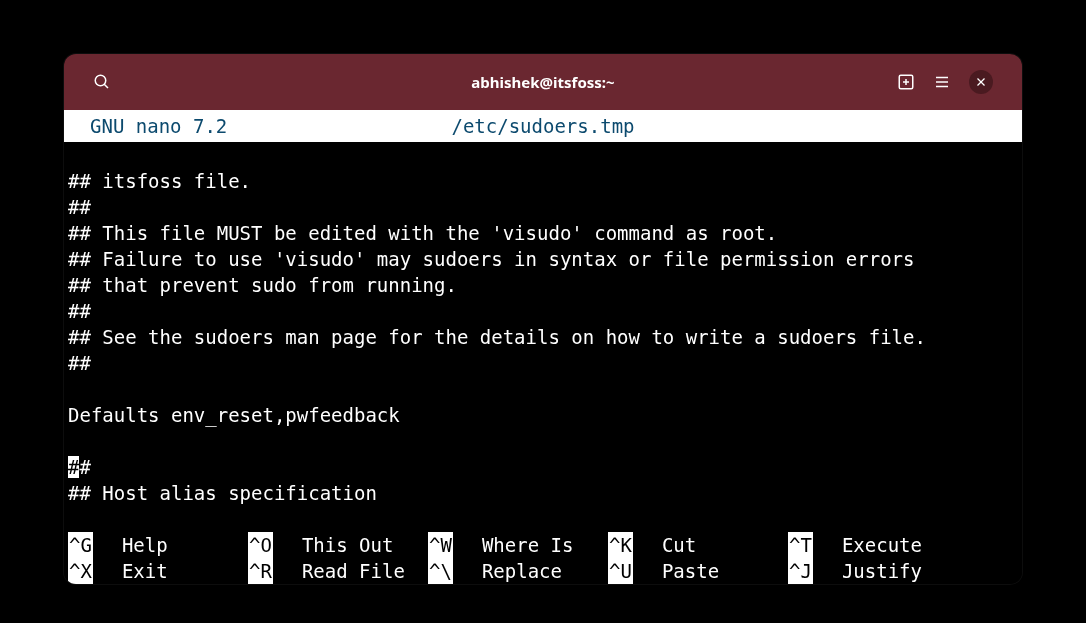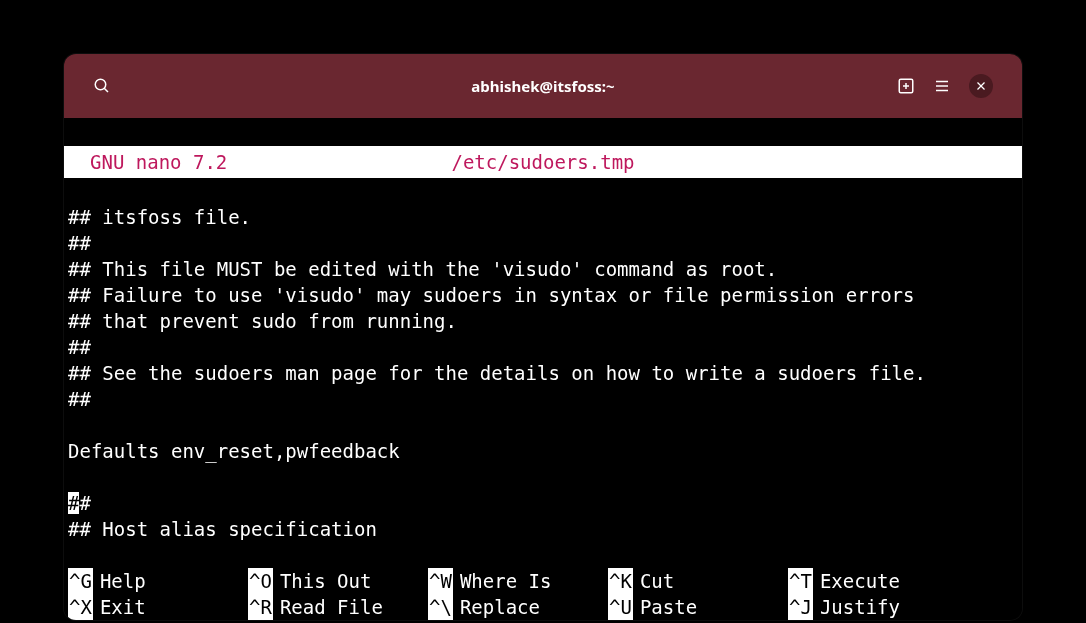--- a/index.html
+++ b/index.html
@@ -19,21 +19,21 @@
     }
     .terminal-window {
       width: 958px;
       background: #000;
       border-radius: 12px;
       overflow: hidden;
       box-shadow: 0 0 0 1px rgba(255,255,255,0.05);
     }
     .titlebar {
       background: #6a2730;
-      height: 64px;
+      height: 56px;
       display: flex;
       align-items: center;
       padding: 0 29px;
       position: relative;
       gap: 12px;
     }
     .titlebar-left {
       display: flex;
       align-items: center;
     }
@@ -86,26 +86,25 @@
     }
     .terminal-content {
       background: #000;
       padding: 0;
       font-size: 19px;
       line-height: 26px;
       color: #fff;
     }
     .nano-header {
       background: #fff;
-      color: #be185d;
+      color: #0c4a6e;
       display: flex;
       padding: 16px 4px;
       height: 26px;
       align-items: center;
-      margin-top: 28px;
     }
     .nano-header-left {
       padding-left: 22px;
     }
     .nano-header-center {
       position: absolute;
       left: 50%;
       transform: translateX(-50%);
     }
     .nano-header-right {
@@ -133,21 +132,21 @@
       width: 180px;
       display: flex;
       align-items: center;
     }
     .key {
       background: #fff;
       color: #000;
       padding: 0 1px;
     }
     .key-label {
-      margin-left: 7px;
+      margin-left: 29px;
     }
     .nano-header {
       position: relative;
     }
   </style>
 </head>
 <body>
 
 <div class="terminal-window">
   <div class="titlebar">

